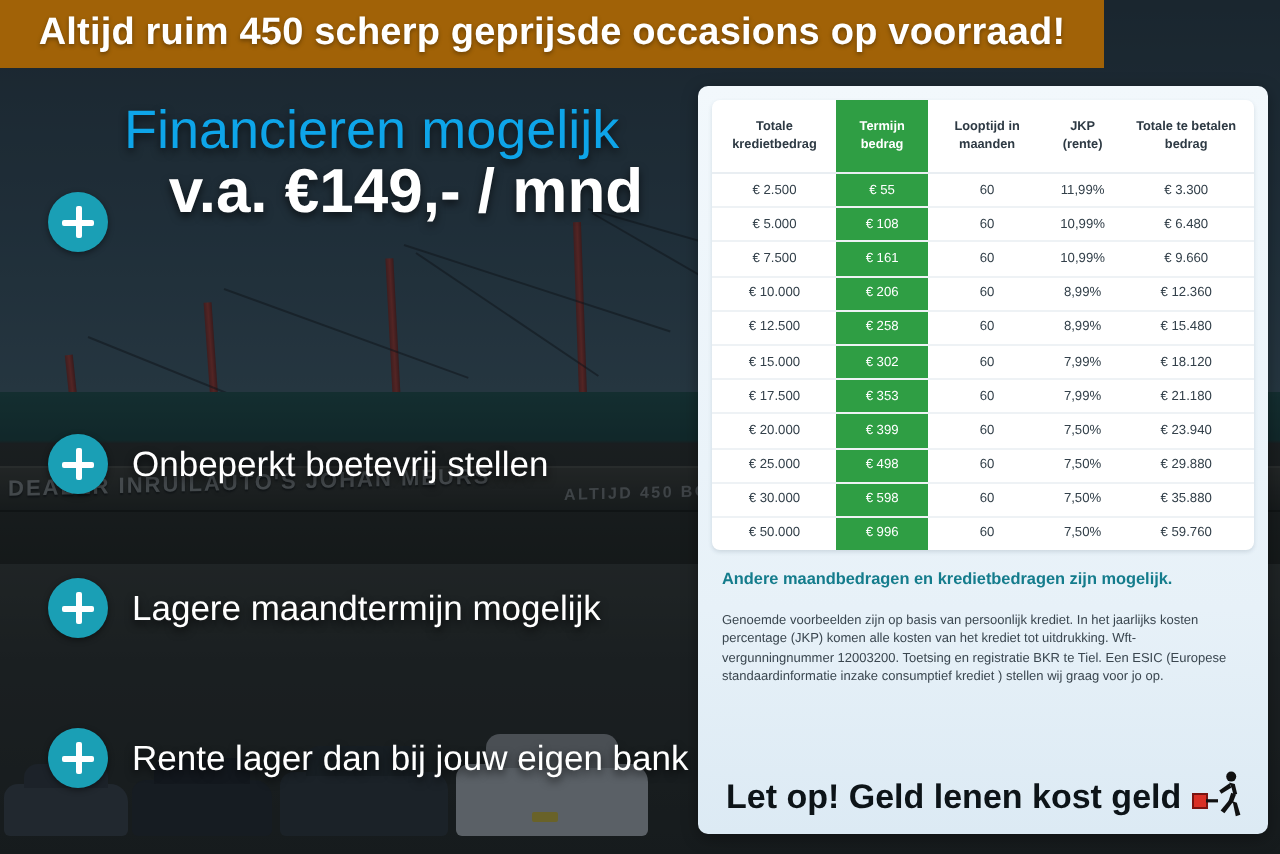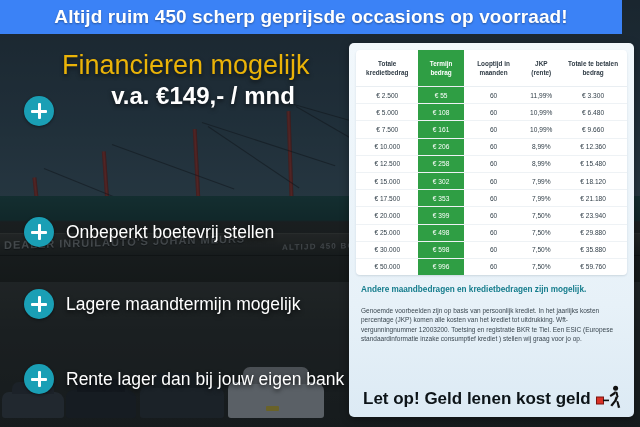--- a/index.html
+++ b/index.html
@@ -59,40 +59,40 @@
   }
   .car:after {
     content:""; position:absolute; left:16%; right:16%; top:-42%;
     height:46%; border-radius:7px 7px 0 0; background:inherit; filter:brightness(.8);
   }
   .plate { position:absolute; width:13px; height:5px; background:#d9c23a; border-radius:1px; }
   #scrim { position:absolute; inset:0; background:rgba(12,20,27,.55); }
 
   
   #banner {
-    position:absolute; left:0; top:0; width:622px; height:34px;
-    background:#3b82f6; display:flex; align-items:center; justify-content:center;
+    position:absolute; left:0; top:0; width:552px; height:34px;
+    background:#a16207; display:flex; align-items:center; justify-content:center;
     z-index:6;
   }
   #banner span {
     color:#ffffff; font-weight:bold; font-size:19px; letter-spacing:.1px;
     text-shadow:0 1px 2px rgba(0,0,0,.35);
   }
 
   
   #left { position:absolute; left:0; top:34px; width:345px; height:393px; z-index:5; }
   #headline {
     position:absolute; left:62px; top:16px; width:282px;
-    color:#eab308; font-size:27px; line-height:30px;
+    color:#0ea5e9; font-size:27px; line-height:30px;
     text-shadow:0 2px 4px rgba(0,0,0,.6);
     white-space:nowrap;
   }
   #subheadline {
     position:absolute; left:62px; top:48px; width:282px;
-    color:#ffffff; font-size:24px; font-weight:bold; line-height:28px;
+    color:#ffffff; font-size:31px; font-weight:bold; line-height:28px;
     text-shadow:0 2px 4px rgba(0,0,0,.6);
     text-align:center;
   }
   .bullet { position:absolute; left:24px; display:flex; align-items:center; gap:12px; }
   .plus {
     width:30px; height:30px; border-radius:50%;
     background:#1a9fb5; flex:0 0 30px; position:relative;
     box-shadow:0 1px 3px rgba(0,0,0,.45);
   }
   .plus:before, .plus:after {

